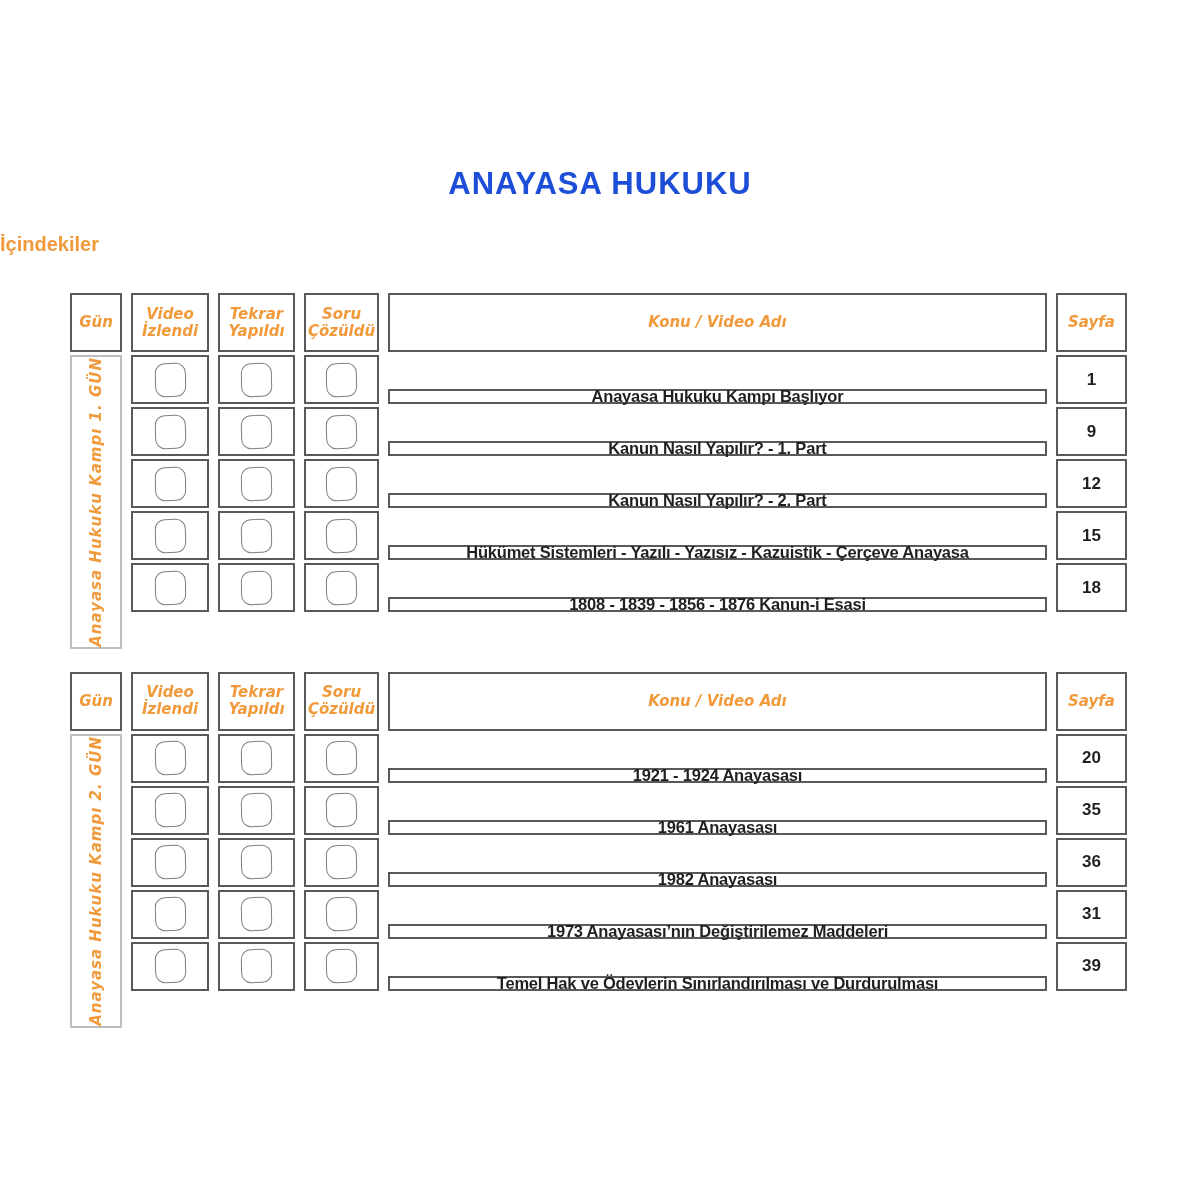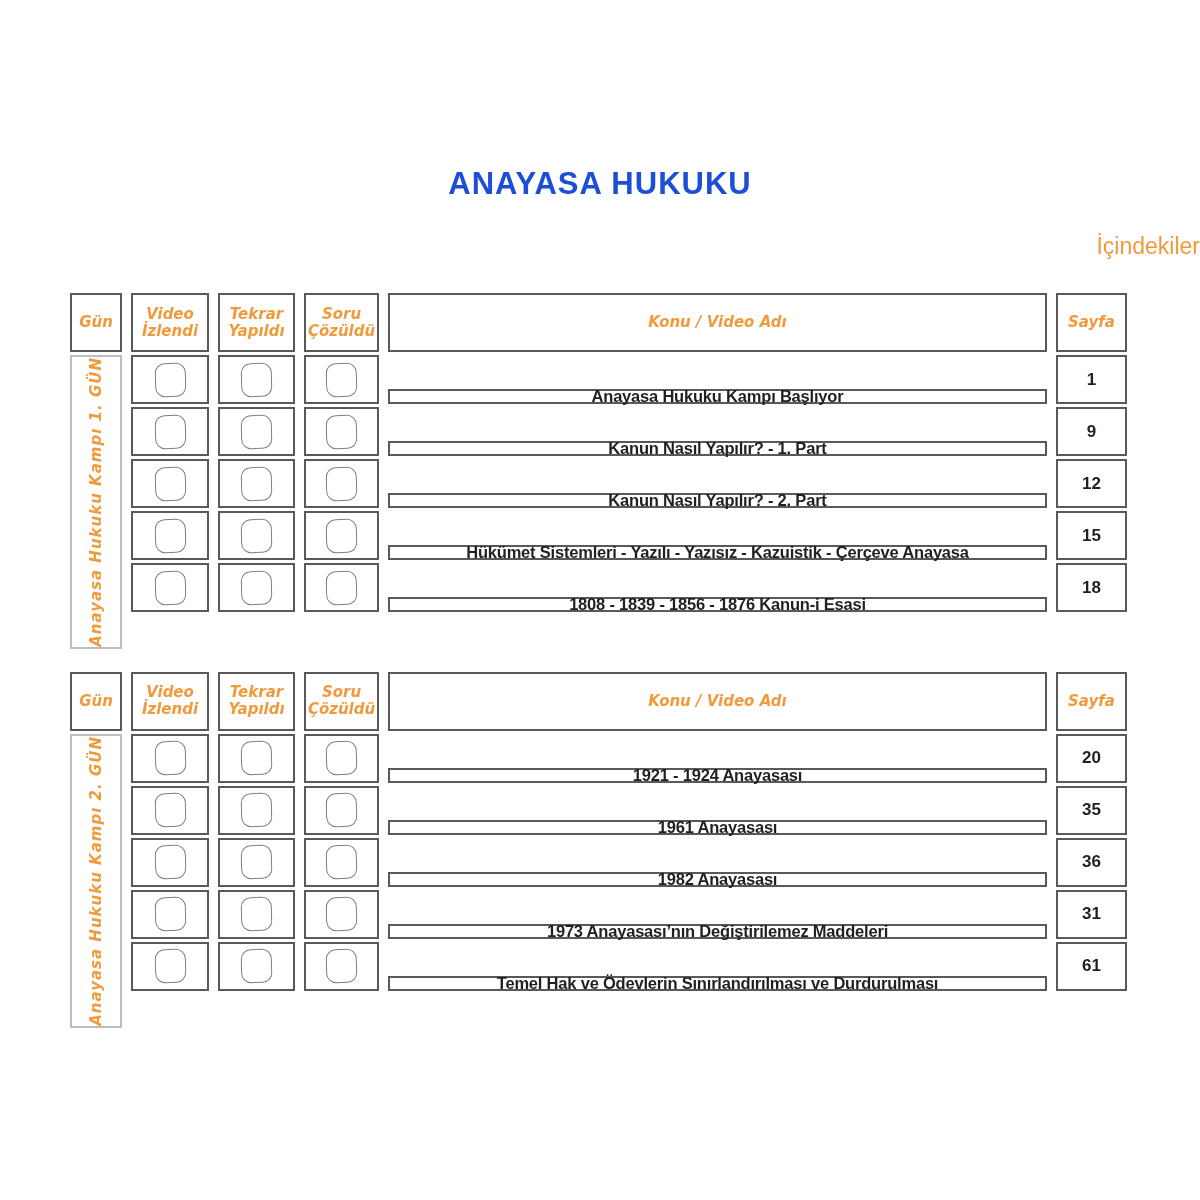--- a/index.html
+++ b/index.html
@@ -20,22 +20,22 @@
     overflow:hidden;
   }
   .title{
     position:absolute;top:166px;left:0;right:0;
     text-align:center;
     font-size:31px;font-weight:bold;letter-spacing:1px;
     color:#1d4ed8;
   }
   .subtitle{
     position:absolute;top:233px;left:0;right:0;
-    text-align:right;
-    font-size:23px;font-weight:normal;
+    text-align:left;
+    font-size:20px;font-weight:bold;
     color:var(--accent);
   }
   .sections{position:absolute;top:293px;left:70px;width:1058px;}
   .section-grid{
     display:grid;
     grid-template-columns:52px 78px 77px 75px 659px 71px;
     grid-template-rows:59px repeat(5,49px);
     column-gap:9px;row-gap:3px;
   }
   .section-grid + .section-grid{margin-top:23px;}
@@ -278,17 +278,17 @@
         <div class="cell check-cell">
           <span class="checkbox" role="checkbox" aria-checked="false"></span>
         </div>
         <div class="cell check-cell">
           <span class="checkbox" role="checkbox" aria-checked="false"></span>
         </div>
         <div class="cell topic-cell">
           <span class="topic-text">Temel Hak ve Ödevlerin Sınırlandırılması ve Durdurulması</span>
         </div>
         <div class="cell page-cell">
-          <span class="page-text">61</span>
+          <span class="page-text">39</span>
         </div>
       </section>
     </div>
 </div>
 
 </body></html>

